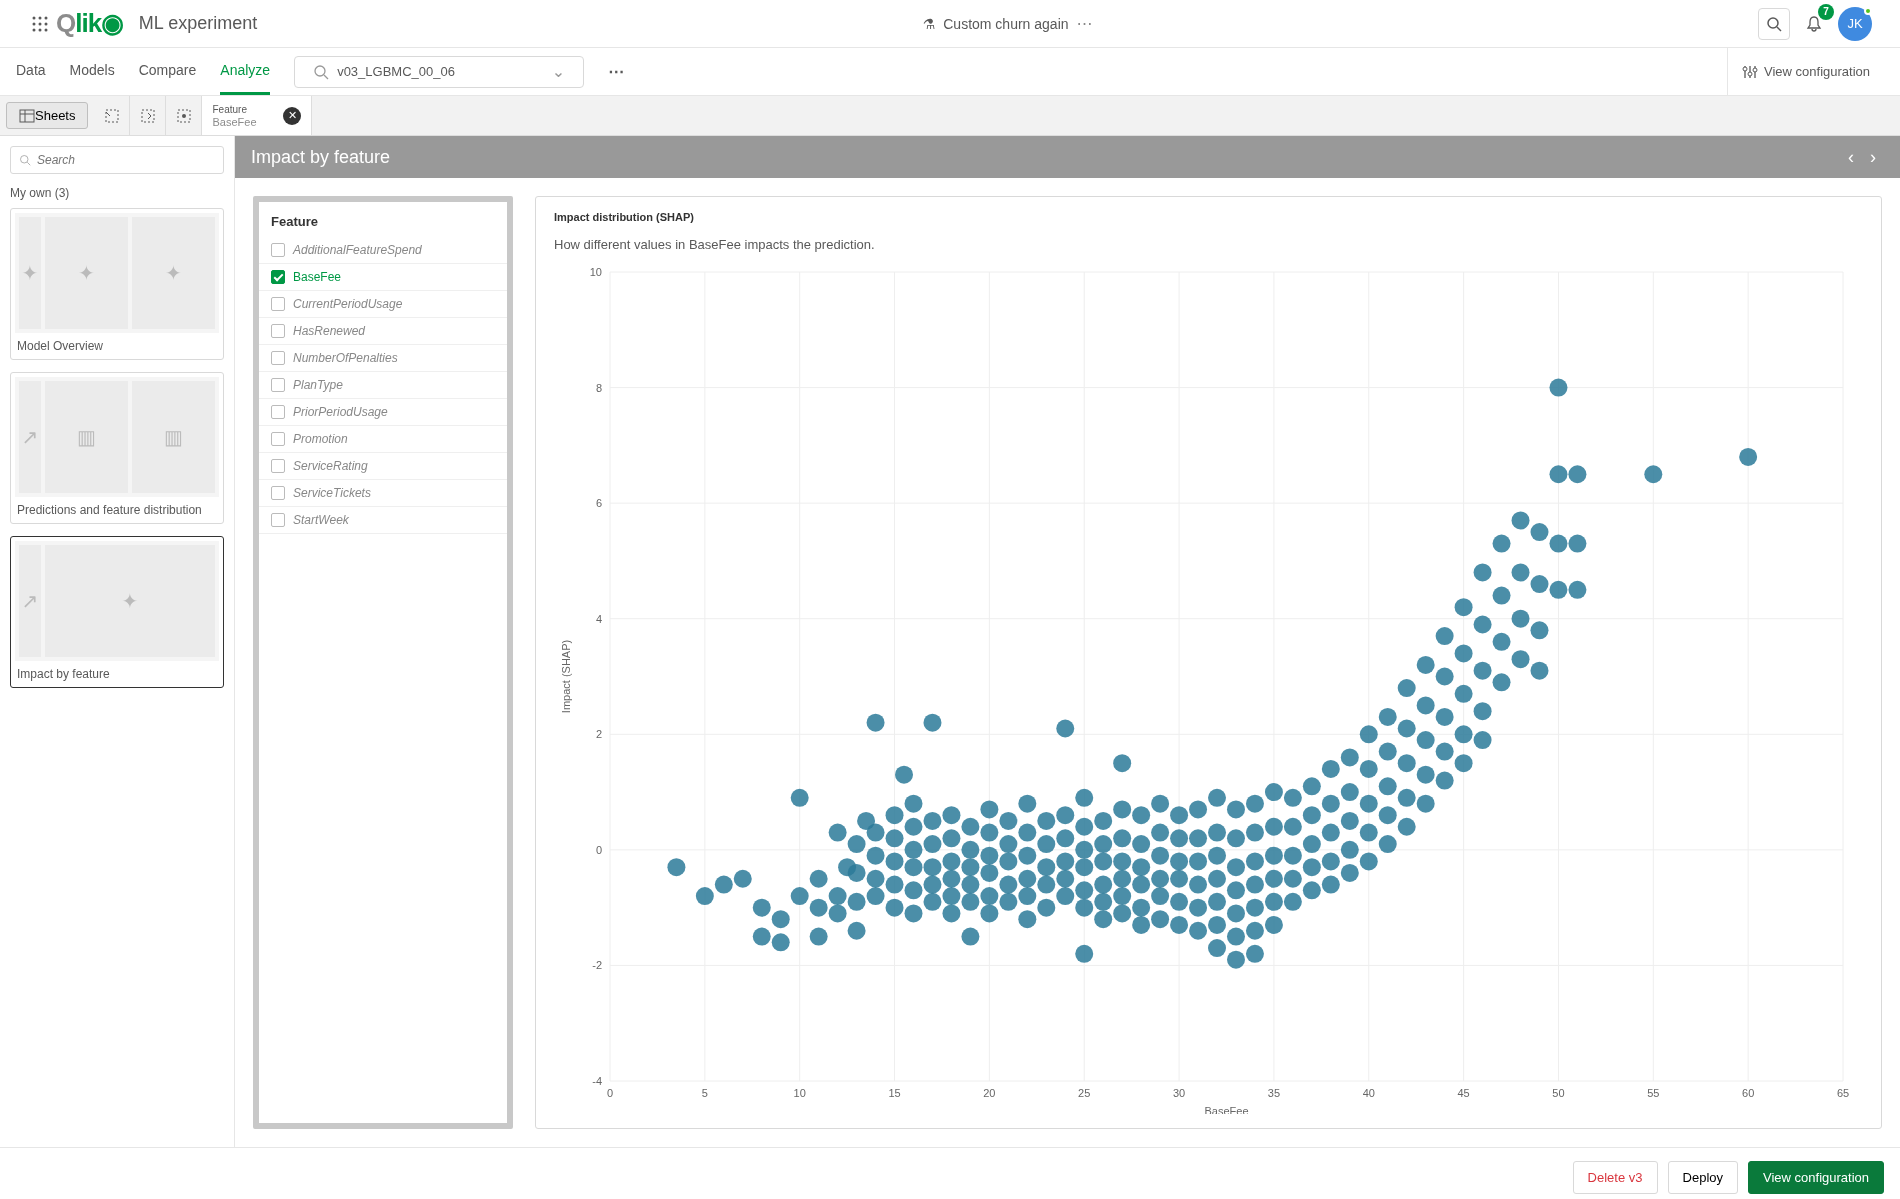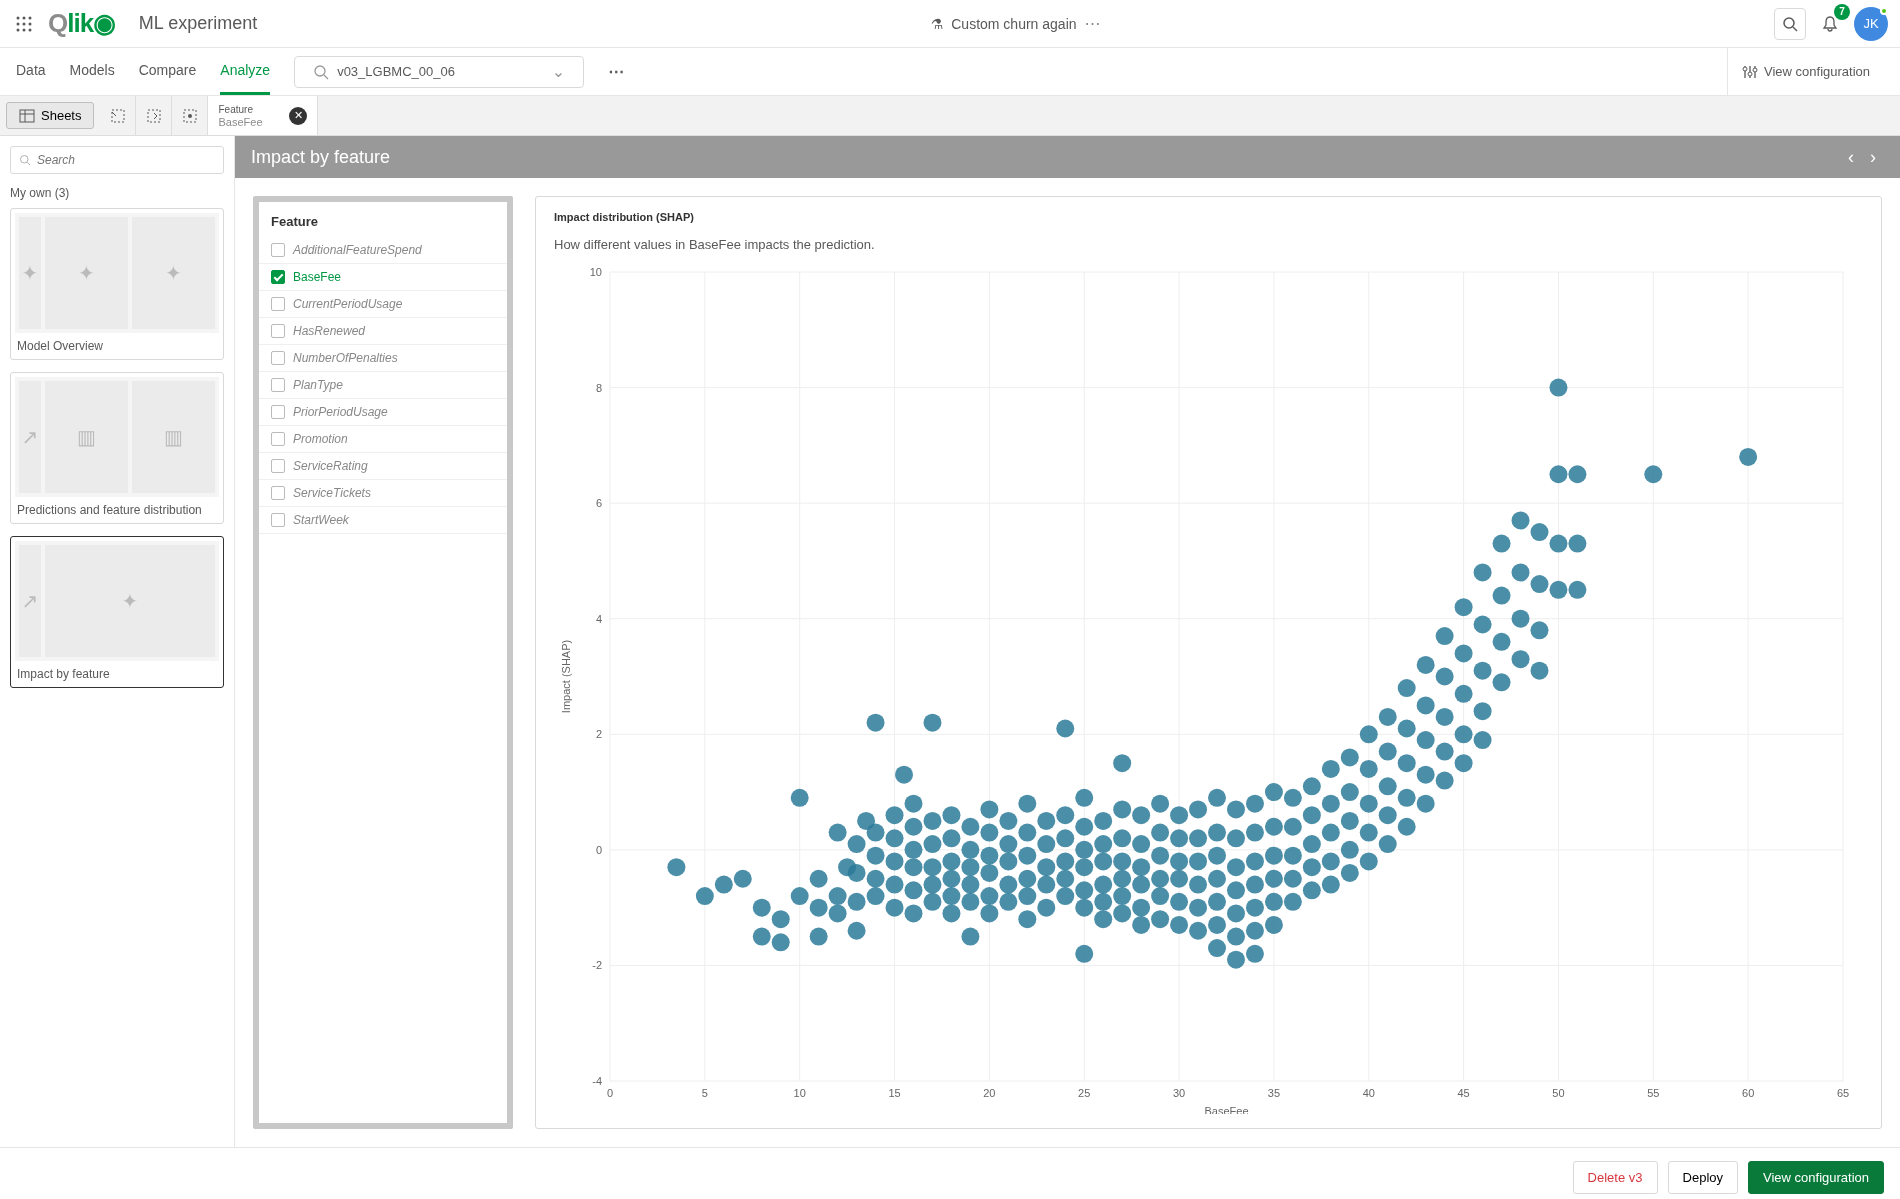--- a/index.html
+++ b/index.html
@@ -1,19 +1,19 @@
 <!DOCTYPE html>
 <html><head>
 <meta charset="utf-8">
 <style>
 * { box-sizing: border-box; margin: 0; padding: 0; font-family: -apple-system, BlinkMacSystemFont, "Segoe UI", Arial, sans-serif; }
 body { background: #fff; width: 1900px; height: 1199px; overflow: hidden; transform-origin: top left; }
 
 
-.top-header { height: 48px; display: flex; align-items: center; padding: 0 12px; border-bottom: 1px solid #e6e6e6; gap: 12px; }
+.top-header { height: 48px; display: flex; align-items: center; padding: 0 28px; border-bottom: 1px solid #e6e6e6; gap: 4px; }
 .app-launcher { width: 24px; height: 24px; display: flex; align-items: center; justify-content: center; cursor: pointer; }
 .qlik-logo { font-size: 26px; font-weight: 600; color: #009845; letter-spacing: -1px; }
 .qlik-logo .q { color: #8c8c8c; }
 .page-title { font-size: 18px; color: #595959; margin-left: 12px; font-weight: 400; }
 .header-center { flex: 1; display: flex; justify-content: center; align-items: center; gap: 8px; }
 .experiment-name { font-size: 14px; color: #595959; display: flex; align-items: center; gap: 8px; }
 .header-right { display: flex; align-items: center; gap: 8px; }
 .icon-btn { width: 32px; height: 32px; border: 1px solid #d9d9d9; border-radius: 4px; display: flex; align-items: center; justify-content: center; background: #fff; cursor: pointer; }
 .notif-btn { position: relative; cursor: pointer; }
 .notif-badge { position: absolute; top: -4px; right: -4px; background: #009845; color: #fff; font-size: 10px; font-weight: 600; border-radius: 50%; width: 16px; height: 16px; display: flex; align-items: center; justify-content: center; }
@@ -24,21 +24,21 @@
 .nav-bar { height: 48px; display: flex; align-items: center; padding: 0 16px; gap: 24px; background: #fff; border-bottom: 1px solid #e6e6e6; }
 .nav-tabs { display: flex; gap: 24px; height: 100%; align-items: center; }
 .nav-tab { font-size: 14px; color: #595959; cursor: pointer; height: 100%; display: flex; align-items: center; border-bottom: 3px solid transparent; }
 .nav-tab.active { color: #009845; border-bottom-color: #009845; font-weight: 500; }
 .model-select { border: 1px solid #d9d9d9; border-radius: 4px; height: 32px; width: 290px; display: flex; align-items: center; padding: 0 18px; gap: 8px; cursor: pointer; }
 .model-select .text { flex: 1; font-size: 13px; color: #595959; }
 .view-config-link { margin-left: auto; padding: 6px 14px; border-left: 1px solid #e6e6e6; font-size: 13px; color: #595959; display: flex; align-items: center; gap: 6px; cursor: pointer; height: 100%; }
 
 
 .toolbar { height: 40px; background: #f2f2f2; display: flex; align-items: stretch; border-bottom: 1px solid #ddd; }
-.sheets-btn { border: 1px solid #bfbfbf; background: #e8e8e8; font-size: 13px; padding: 0 12px; display: flex; align-items: center; gap: 6px; margin: 6px; border-radius: 3px; cursor: pointer; }
+.sheets-btn { border: 1px solid #bfbfbf; background: #e8e8e8; font-size: 13px; padding: 0 12px; display: flex; align-items: center; gap: 0; margin: 6px; border-radius: 3px; cursor: pointer; }
 .tool-icon { width: 36px; display: flex; align-items: center; justify-content: center; cursor: pointer; border-right: 1px solid #ddd; }
 .tool-icon:first-of-type { border-left: 1px solid #ddd; }
 .feature-chip { background: #fff; display: flex; align-items: center; padding: 0 10px; gap: 10px; border-right: 1px solid #ddd; min-width: 110px; }
 .feature-chip .label { font-size: 10px; color: #595959; line-height: 1.2; }
 .feature-chip .value { font-size: 11px; color: #8c8c8c; }
 .chip-close { width: 18px; height: 18px; background: #333; border-radius: 50%; color: #fff; display: flex; align-items: center; justify-content: center; font-size: 11px; cursor: pointer; margin-left: auto; }
 
 
 .main { display: flex; height: calc(100% - 136px - 52px); }
 

